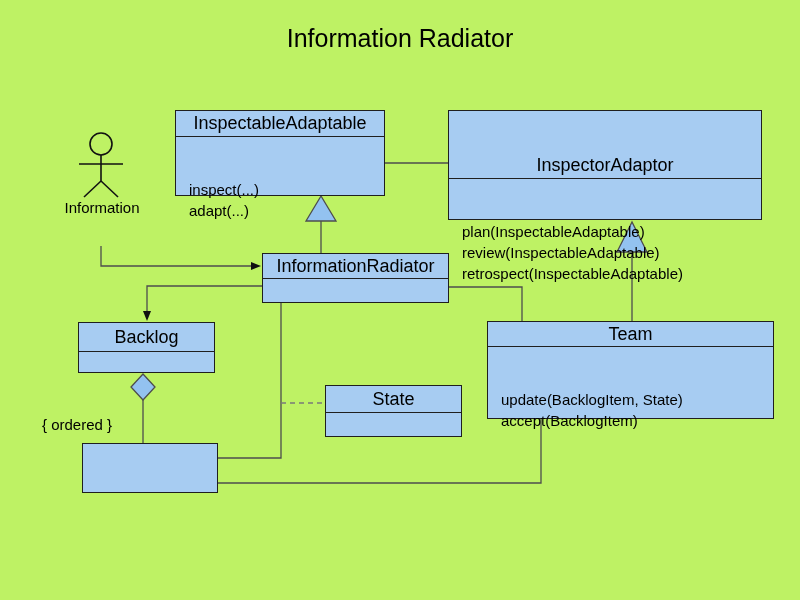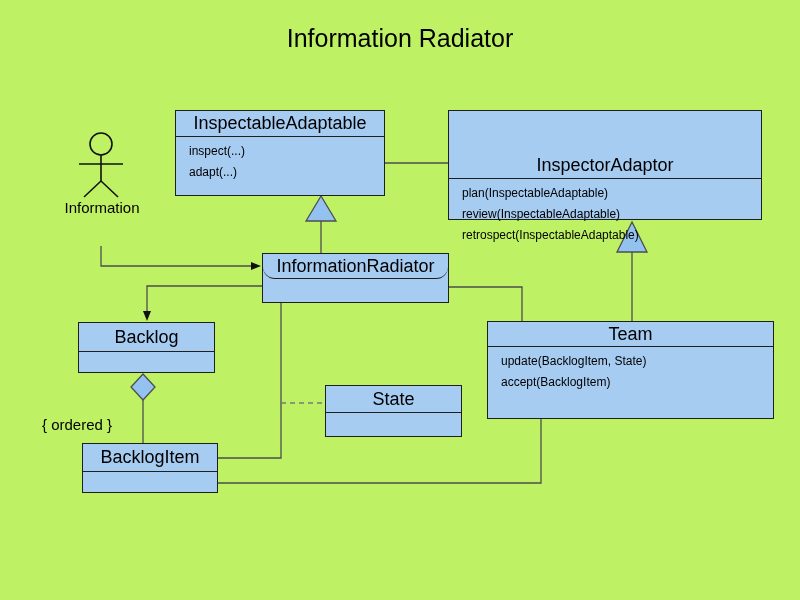--- a/index.html
+++ b/index.html
@@ -13,21 +13,21 @@
     font-size:25px; color:#000; z-index:2;
   }
   .cls {
     position:absolute; display:flex; flex-direction:column; box-sizing:border-box;
     background:var(--box-fill); border:1.5px solid var(--box-border); z-index:1;
   }
   .cls .hdr {
     flex:0 0 auto; display:flex; align-items:center; justify-content:center;
     border-bottom:1px solid var(--box-border); font-size:18px; white-space:nowrap;
   }
-  .cls .bod { flex:1 1 auto; padding:4px 0 0 13px; font-size:12px; line-height:21px; }
+  .cls .bod { flex:1 1 auto; padding:4px 0 0 13px; font-size:15px; line-height:21px;margin-top:38px; }
   .cls .bod div { white-space:nowrap; }
   .actor-label {
     position:absolute; left:31px; top:198px; width:142px; text-align:center;
     font-size:15px; line-height:19px; z-index:1;
   }
   .ordered-note {
     position:absolute; left:42px; top:416px; font-size:15px; z-index:1; white-space:nowrap;
   }
   .wire { stroke:var(--line-color); stroke-width:1.3; fill:none; }
   .wire-dashed { stroke:#7a7a7a; stroke-width:1.3; fill:none; stroke-dasharray:5 4; }
@@ -96,31 +96,30 @@
   <div class="cls" style="left:448px; top:110px; width:314px; height:110px;">
     <div class="hdr" style="height:25px;margin-top:42px;">InspectorAdaptor</div>
     <div class="bod">
       <div>plan(InspectableAdaptable)</div>
       <div>review(InspectableAdaptable)</div>
       <div>retrospect(InspectableAdaptable)</div>
     </div>
   </div>
 
   <div class="cls" style="left:262px; top:253px; width:187px; height:50px;">
-    <div class="hdr" style="height:24px;border-radius:12px;">InformationRadiator</div>
+    <div class="hdr" style="height:24px;">InformationRadiator</div>
     <div class="bod"></div>
   </div>
 
   <div class="cls" style="left:78px; top:322px; width:137px; height:51px;">
     <div class="hdr" style="height:28px;">Backlog</div>
     <div class="bod"></div>
   </div>
 
   <div class="cls" style="left:82px; top:443px; width:136px; height:50px;">
-    <div class="hdr" style="height:27px;">BacklogItem</div>
     <div class="bod"></div>
   </div>
 
   <div class="cls" style="left:325px; top:385px; width:137px; height:52px;">
     <div class="hdr" style="height:26px;">State</div>
     <div class="bod"></div>
   </div>
 
   <div class="cls" style="left:487px; top:321px; width:287px; height:98px;">
     <div class="hdr" style="height:24px;">Team</div>

